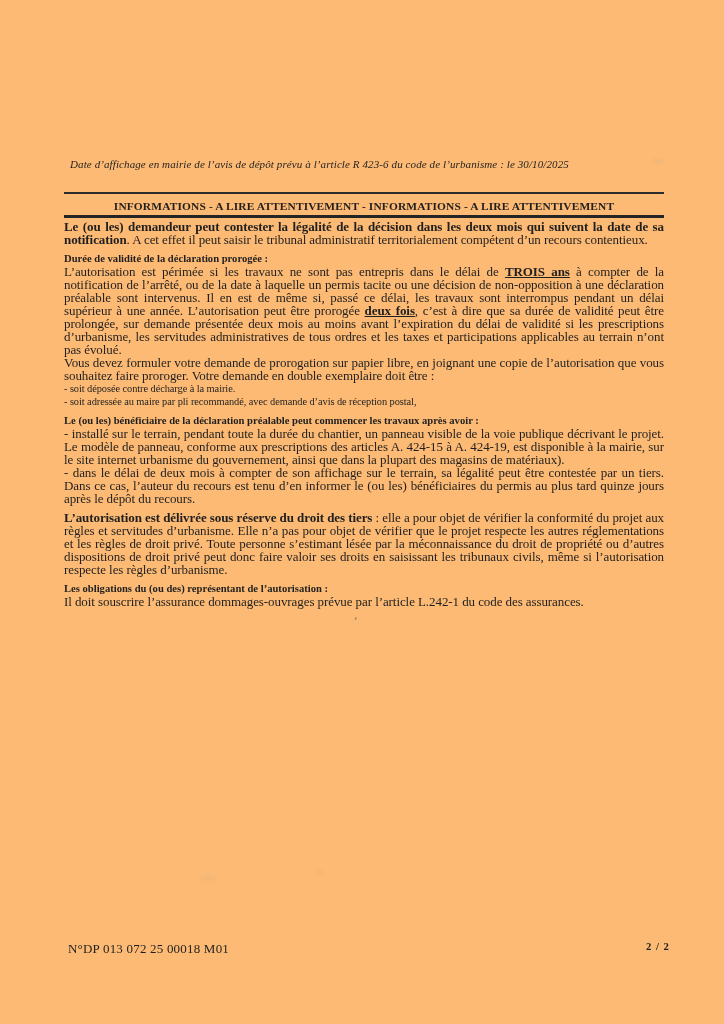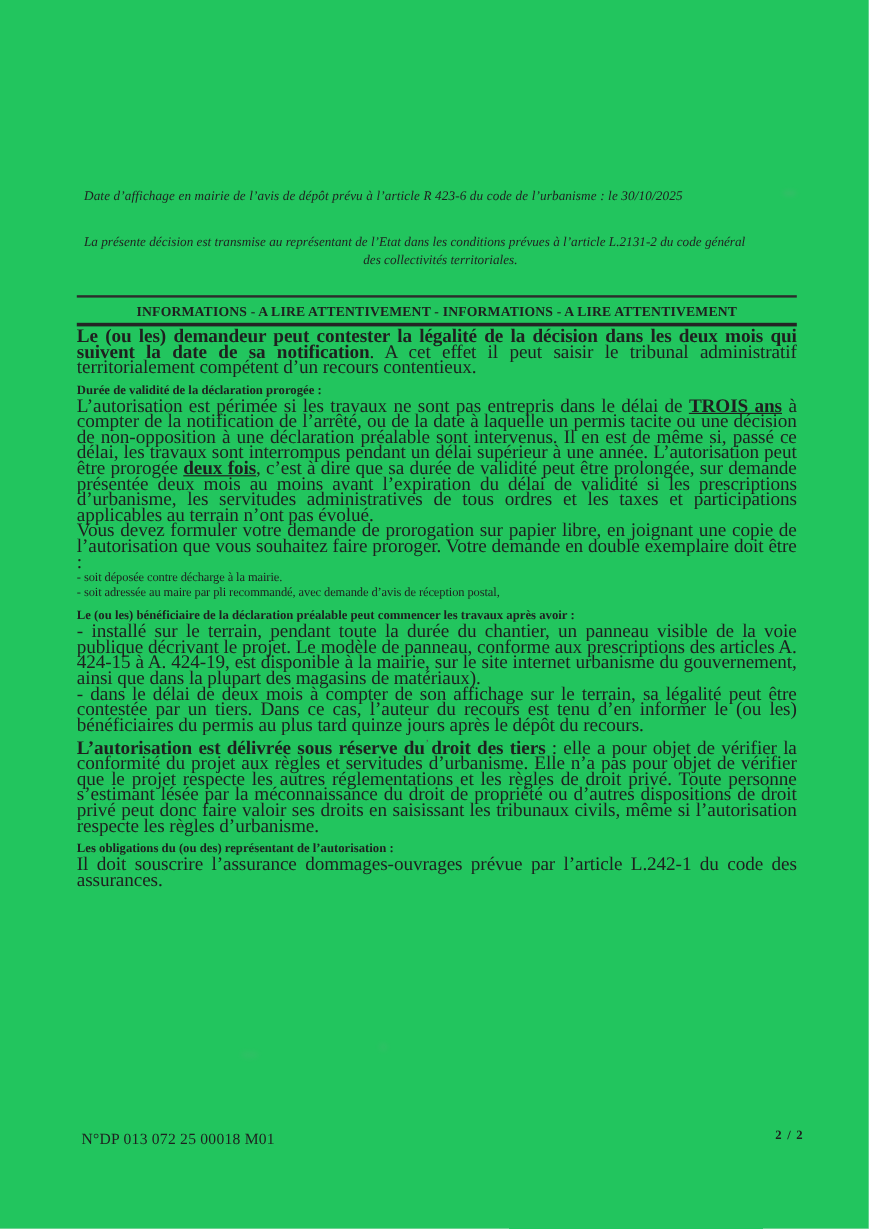--- a/index.html
+++ b/index.html
@@ -1,34 +1,34 @@
 <!DOCTYPE html>
 <html lang="fr"><head>
 <meta charset="utf-8">
 <style>
   html,body{margin:0;padding:0;background:#e8e8e8;}
   .sheet{
     position:relative;width:724px;height:1024px;margin:0 auto;
-    background:#22c55e;overflow:hidden;
+    background:#fdba74;overflow:hidden;
     font-family:"Liberation Serif","DejaVu Serif",serif;
     color:#1f1f1f;
   }
   .content{position:absolute;left:64px;top:0;width:600px;}
   .italic{font-style:italic;}
   .date-line{margin:157px 0 0 6px;font-size:11px;line-height:14px;letter-spacing:0.1px;}
   .transmission{margin:24px 0 0 6px;font-size:11px;line-height:15px;}
   .transmission .l2{display:block;text-align:center;}
   .banner{
     margin-top:21px;
     border-top:2px solid #2c2c2c;
     border-bottom:3px solid #242424;
     text-align:center;font-weight:bold;font-size:11.4px;
     padding:6px 0 3px 0;letter-spacing:0.15px;
   }
-  .para{font-size:16px;line-height:13px;text-align:justify;letter-spacing:-0.08px;margin:0;}
+  .para{font-size:13px;line-height:13px;text-align:justify;letter-spacing:-0.08px;margin:0;}
   .para.first{margin-top:2px;}
   .b{font-weight:bold;}
   .bu{font-weight:bold;text-decoration:underline;}
   .h{font-weight:bold;font-size:10.6px;line-height:13px;margin:6px 0 0 0;}
   .bullet{font-size:10.4px;line-height:13px;margin:0;letter-spacing:-0.08px;}
   .footer-ref{position:absolute;left:68px;top:941px;font-size:13px;letter-spacing:0.2px;}
   .footer-page{position:absolute;left:611px;top:941px;font-size:10.6px;font-weight:bold;letter-spacing:1px;margin-left:35px;}
   .stray{position:absolute;left:353px;top:615px;font-size:10px;font-style:italic;color:#555;transform:rotate(12deg);}
   .smudge{position:absolute;border-radius:50%;background:#9a9a9a;filter:blur(2px);}
   .smudge.s1{left:652px;top:159px;width:12px;height:4px;opacity:0.18;}
@@ -36,24 +36,20 @@
   .smudge.s3{left:316px;top:869px;width:7px;height:7px;opacity:0.10;}
 </style>
 </head>
 <body>
 
 <div class="sheet">
   <div class="content">
 
     <p class="italic date-line">Date d’affichage en mairie de l’avis de dépôt prévu à l’article R 423-6 du code de l’urbanisme : le 30/10/2025</p>
 
-    <p class="italic transmission">
-      <span>La présente décision est transmise au représentant de l’Etat dans les conditions prévues à l’article L.2131-2 du code général</span>
-      <span class="l2">des collectivités territoriales.</span>
-    </p>
 
     <div class="banner">INFORMATIONS - A LIRE ATTENTIVEMENT - INFORMATIONS - A LIRE ATTENTIVEMENT</div>
 
     <p class="para first">
       <span class="b">Le (ou les) demandeur peut contester la légalité de la décision dans les deux mois qui suivent la date de sa notification</span><span>. A cet effet il peut saisir le tribunal administratif territorialement compétent d’un recours contentieux.</span>
     </p>
 
     <p class="h">Durée de validité de la déclaration prorogée :</p>
     <p class="para">
       <span>L’autorisation est périmée si les travaux ne sont pas entrepris dans le délai de </span><span class="bu">TROIS ans</span><span> à compter de la notification de l’arrêté, ou de la date à laquelle un permis tacite ou une décision de non-opposition à une déclaration préalable sont intervenus. Il en est de même si, passé ce délai, les travaux sont interrompus pendant un délai supérieur à une année. L’autorisation peut être prorogée </span><span class="bu">deux fois</span><span>, c’est à dire que sa durée de validité peut être prolongée, sur demande présentée deux mois au moins avant l’expiration du délai de validité si les prescriptions d’urbanisme, les servitudes administratives de tous ordres et les taxes et participations applicables au terrain n’ont pas évolué.</span>

